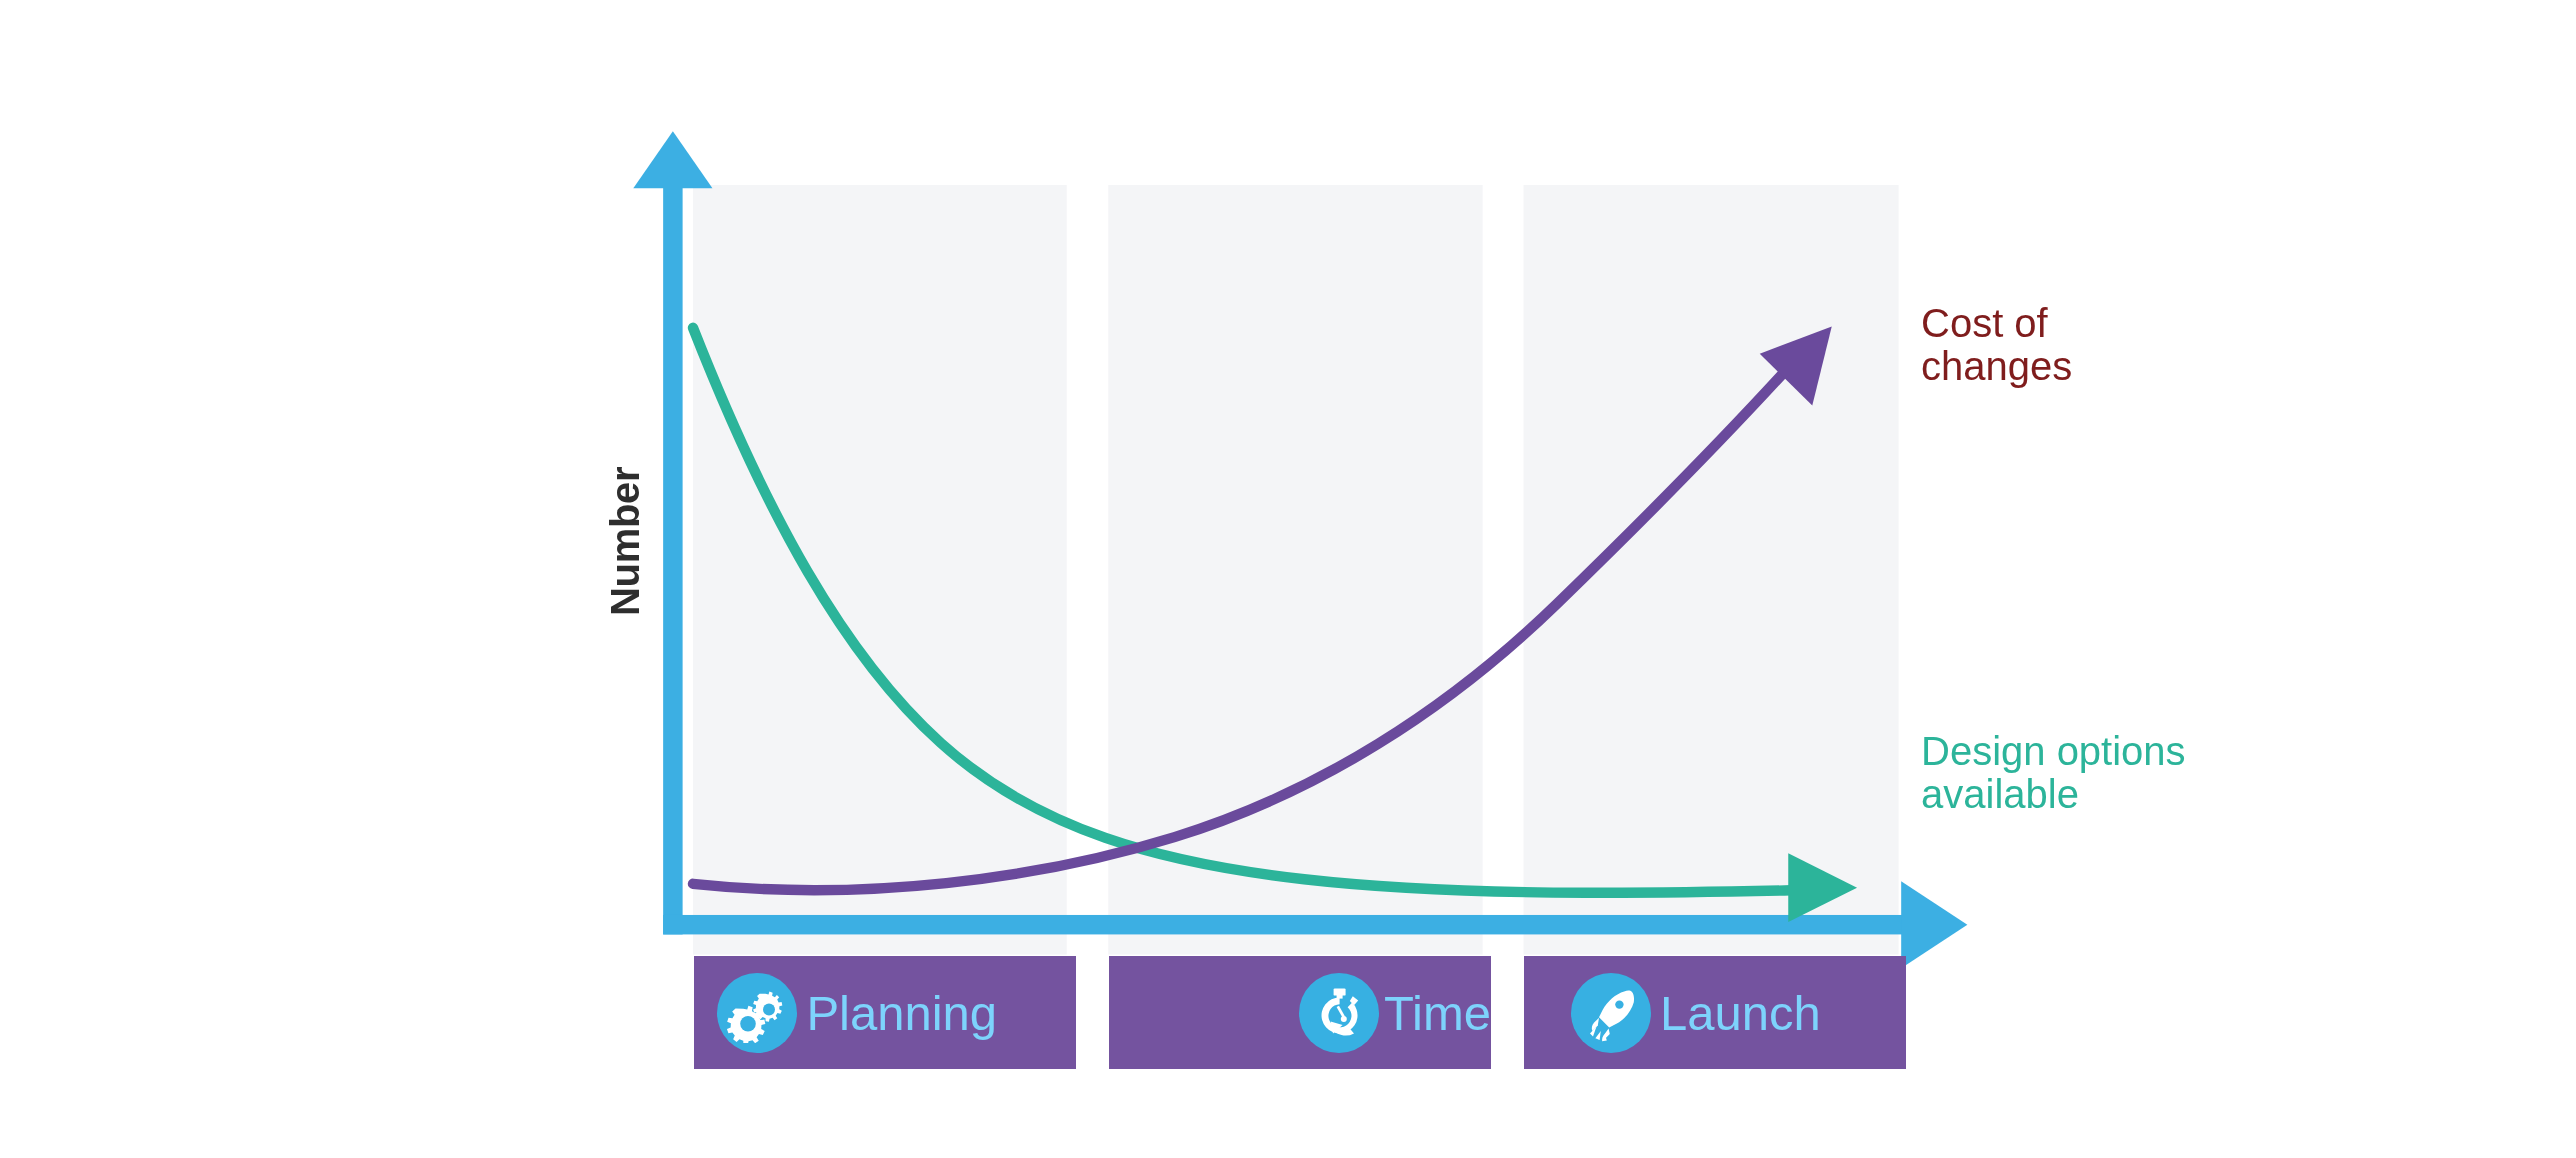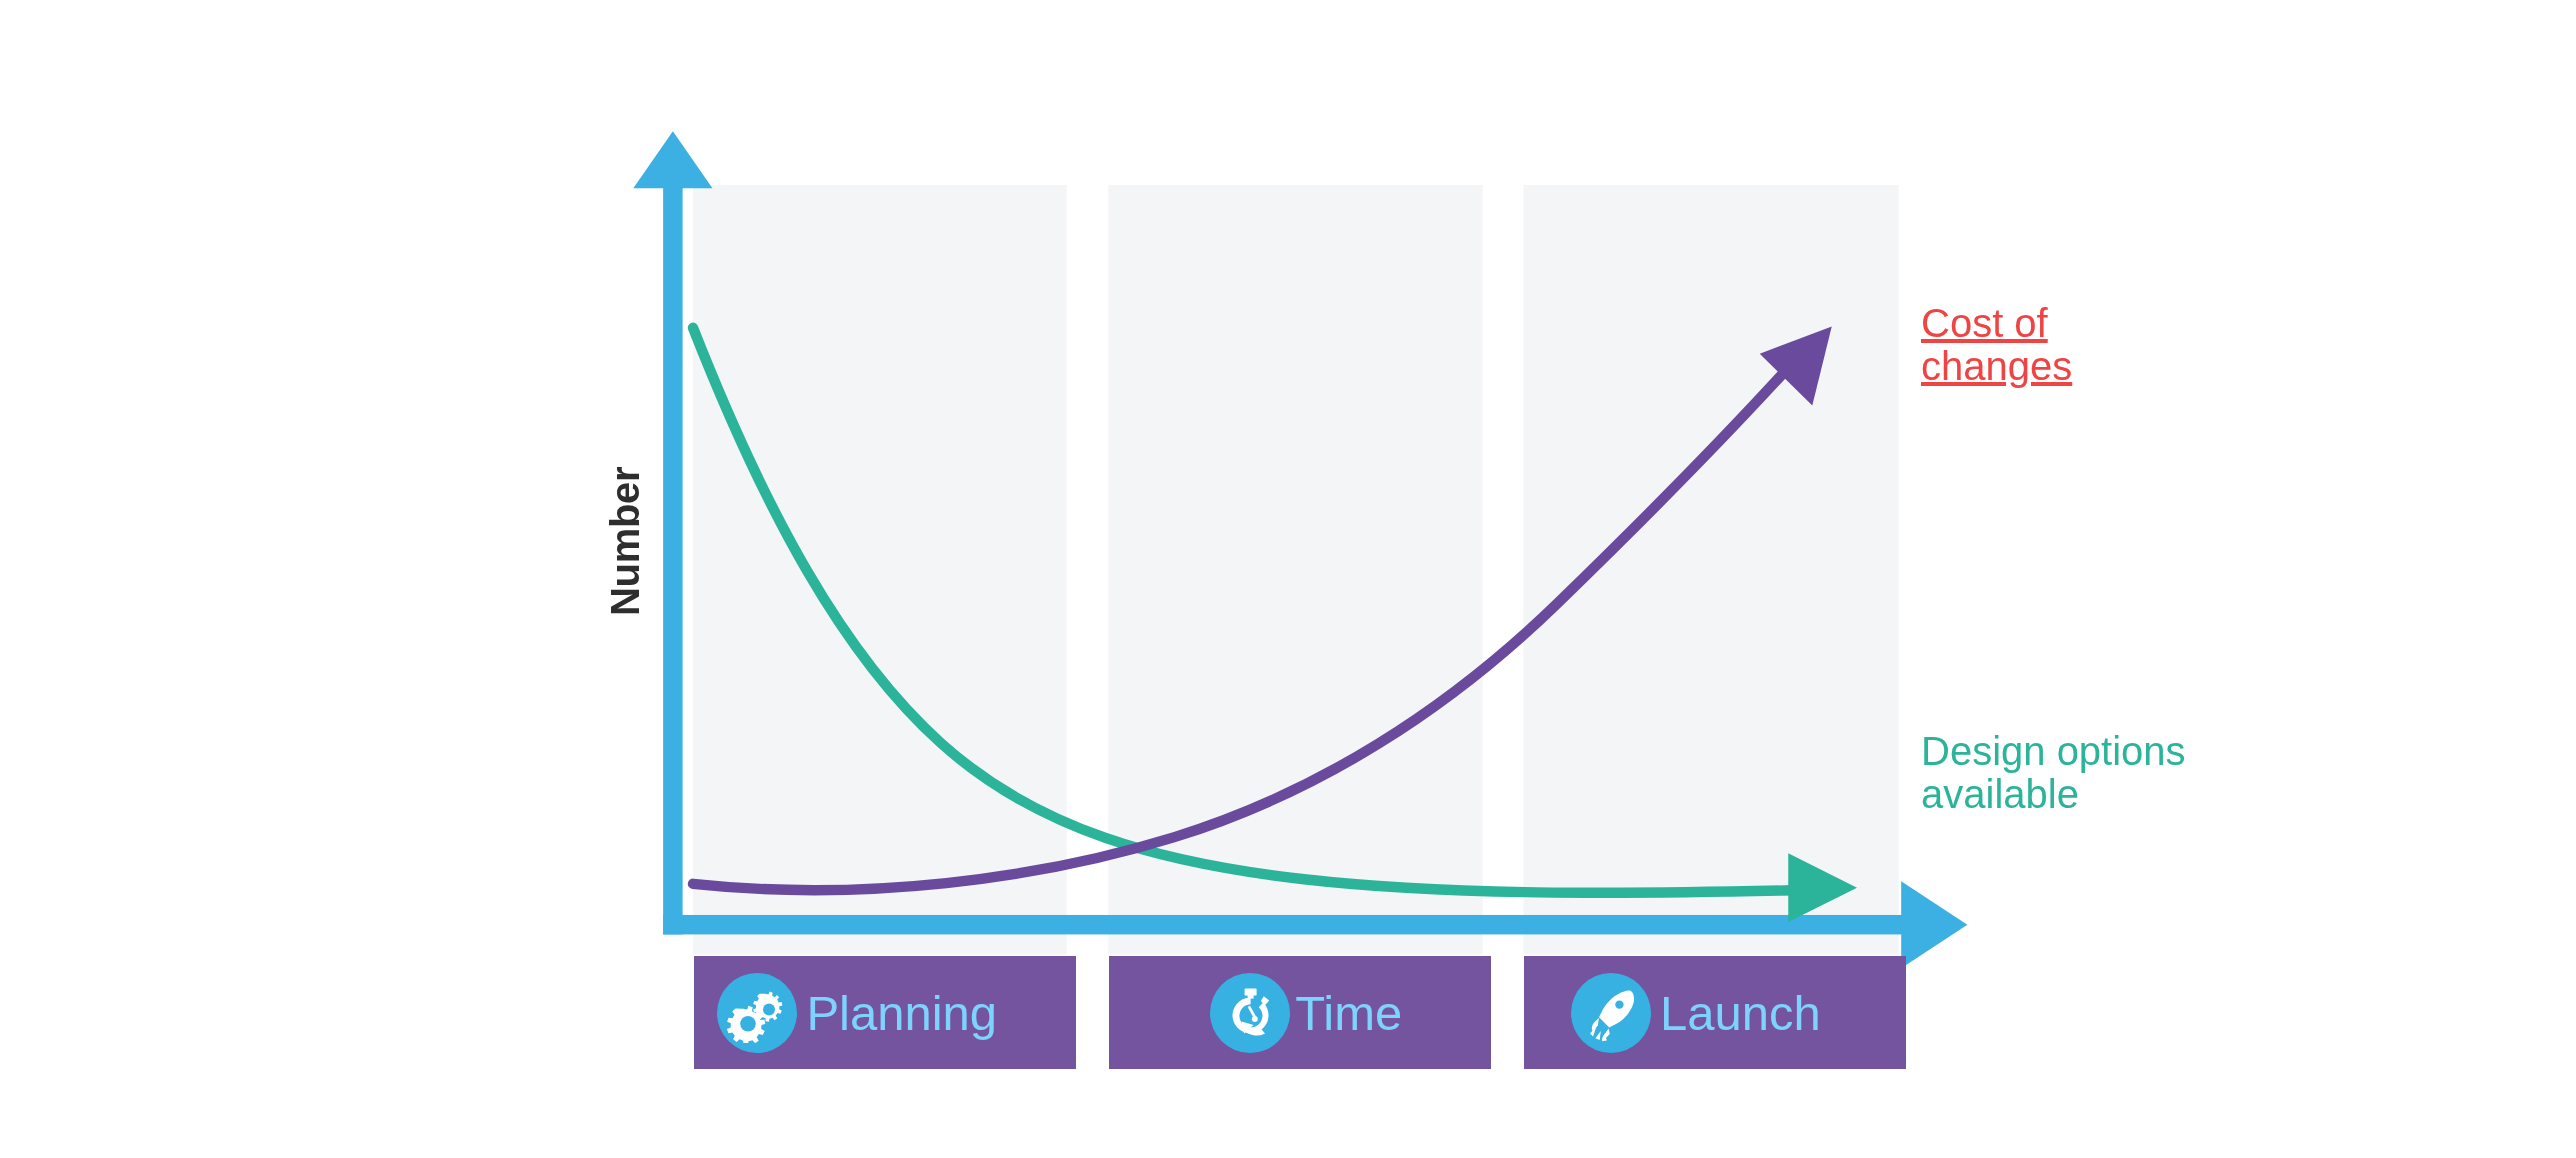--- a/index.html
+++ b/index.html
@@ -56,21 +56,21 @@
     letter-spacing: -0.3px;
   }
   .series-label {
     position: absolute;
     font-family: "Liberation Sans", sans-serif;
     font-size: 40px;
     line-height: 1.08;
     white-space: pre-line;
     font-weight: 400;
   }
-  #label-cost { color: #ef4444; text-decoration: underline; }
+  #label-cost { color: #7f1d1d; }
   #label-design { color: #2cb49a; }
 
   .phase-tab {
     position: absolute;
     height: 113px;
     background: #74539f;
     display: flex;
     align-items: center;
     box-sizing: border-box;
     padding-left: 23.4px;
@@ -152,21 +152,21 @@
           <circle cx="70" cy="44" r="10" fill="#37b0e2"></circle>
 
           <path d="M38 38 l7.4 1.4 2.1-6.8 7.7 2.7 -1.3 7.1 6.5 3.7 4.7-5.4 5.6 5.7 -4.7 5.4 3.3 6.7 7.1-0.9 1.7 7.8 -7.0 1.9 -0.4 7.5 6.3 3.4 -3.4 7.3 -7.0-1.9 -4.3 6.1 3.9 6.1 -6.6 4.6 -4.6-5.6 -7.3 2.0 -1.4 7.1 -8.0-0.7 -0.1-7.3 -7.0-2.9 -5.1 5.1 -6.3-5.0 3.0-6.6 -4.4-5.7 -7.1 1.4 -2.7-7.6 6.7-2.9 0.4-7.4 -6.7-2.6 2.4-7.6 7.1 1.0 3.9-6.4 -4.3-5.9 6.0-5.3z" transform="translate(-8,8) scale(0.92)"></path>
           <circle cx="35" cy="68" r="13" fill="#37b0e2"></circle>
         </g>
       </svg>
     </span>
     <span class="phase-label">Planning</span>
   </div>
 
-  <div class="phase-tab" style="left:1109px; top:956px; width:382px; padding-left:101px;">
+  <div class="phase-tab" style="left:1109px; top:956px; width:382px; padding-left:101px;justify-content:flex-end;">
     <span class="phase-icon-wrap">
       <svg viewBox="0 0 100 100" width="60" height="60" aria-hidden="true">
         <g fill="#ffffff">
 
           <rect x="41" y="9" width="20" height="12" rx="2"></rect>
           <rect x="46" y="18" width="10" height="8"></rect>
 
           <path d="M73 22 l9 7 -7 8 -7-7z"></path>
 
           <path d="M51 24 a30 30 0 1 0 21 8.7 l-7.6 7.6 A19.2 19.2 0 1 1 51 35.4 z"></path>

